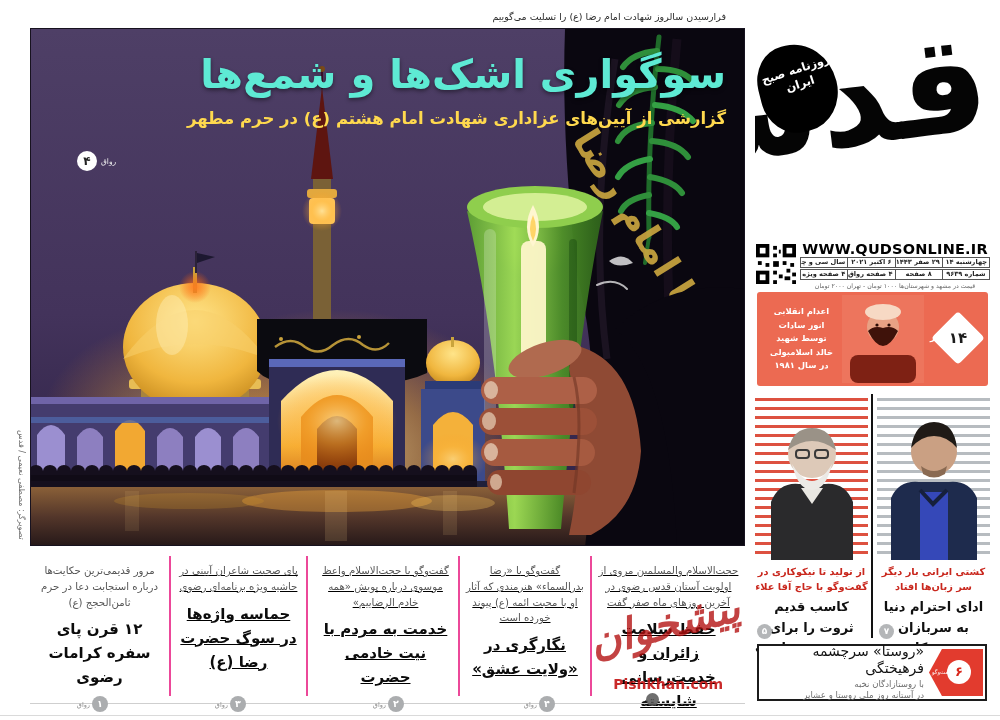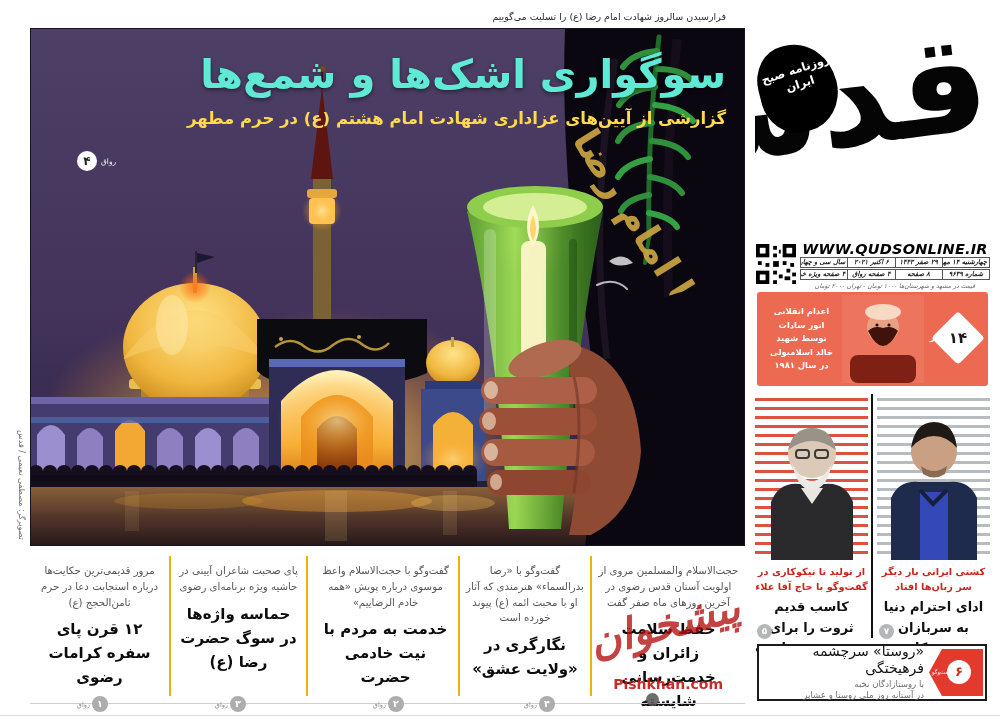--- a/index.html
+++ b/index.html
@@ -27,21 +27,21 @@
   .sidebar { position:absolute; left:755px; top:0; width:235px; height:714px; }
   .logo-block { position:absolute; top:0; left:0; width:235px; height:238px; overflow:hidden; }
   .logo-text { position:absolute; right:2px; top:-28px; font-size:138px; font-weight:bold;
     color:#050505; transform:rotate(-7deg); line-height:1.9; }
   .tagline-blob { position:absolute; left:4px; top:44px; width:78px; height:88px; background:#000;
     border-radius:46% 58% 52% 48%; transform:rotate(-14deg); }
   .tagline { position:absolute; left:4px; top:62px; width:78px; color:#fff; font-size:11.5px;
     font-weight:bold; transform:rotate(-18deg); text-align:center; line-height:1.3; }
   .info-block { position:absolute; top:243px; left:0; width:235px; }
   .qr { position:absolute; left:1px; top:1px; width:40px; height:40px; }
-  .info-right { margin-left:45px;font-style:italic; }
+  .info-right { margin-left:45px; }
   .site-url { direction:ltr; font-size:14.5px; font-weight:bold; color:#000; text-align:center;
     line-height:13px; letter-spacing:.2px; }
   .drow { display:flex; direction:rtl; border:1px solid #555; margin-top:1px; }
   .drow span { flex:1; font-size:6.6px; font-weight:bold; color:#222; text-align:center;
     white-space:nowrap; line-height:9px; padding:0 2px; border-left:1px solid #555; overflow:hidden;}
   .drow span:last-child { border-left:none; }
   .price { font-size:6.2px; color:#666; text-align:center; line-height:9px; margin-top:1px; }
   
   .calendar-box { position:absolute; top:292px; left:2px; width:231px; height:94px;
     background:#ec6a52; border-radius:3px; display:flex; direction:rtl; align-items:center; overflow:hidden;}
@@ -77,21 +77,21 @@
     background:#fff; border-radius:50%; color:#d8261a; font-size:13px; font-weight:bold;
     text-align:center; line-height:24px; }
   .badge-label { position:absolute; left:3px; top:20px; color:#fff; font-size:5.5px; }
   .box-text { flex:1; text-align:right; padding-right:5px; }
   .box-title { font-size:14px; font-weight:normal; color:#111; line-height:1.2; }
   .box-sub { font-size:8.6px; color:#6d6d6d; line-height:1.35; margin-top:2px; }
   
   .bottom-strip { position:absolute; left:30px; top:556px; width:715px; height:158px; direction:rtl; }
   .bcols { display:flex; height:140px; }
   .bcol { position:relative; padding:0 5px; }
-  .bcol.sep { border-left:2px solid #eab308; }
+  .bcol.sep { border-left:2px solid #ec4899;text-decoration:underline; }
   .w1{width:155px;} .w2{width:132px;} .w3{width:152px;padding-left:10px;} .w4{width:137px;} .w5{width:139px;}
   .bkicker { margin-top:7px; font-size:10.2px; color:#545454; text-align:center; line-height:1.55; }
   .btitle { margin-top:7px; font-size:15px; font-weight:bold; color:#0c0c0c;
     text-align:center; line-height:1.6; }
   .rail { position:absolute; left:0; right:0; top:147px; border-top:1.5px solid #cfcfcf; }
   .bnum { position:absolute; top:140px; width:16px; height:16px; border-radius:50%;
     background:#abadaf; color:#fff; font-size:9.5px; font-weight:bold; text-align:center;
     line-height:16px; z-index:2; }
   .bnum-label { position:absolute; top:145px; font-size:6.5px; color:#8d8d8d; z-index:2; }
   .p2{right:190px;} .p2l{right:208px;}

